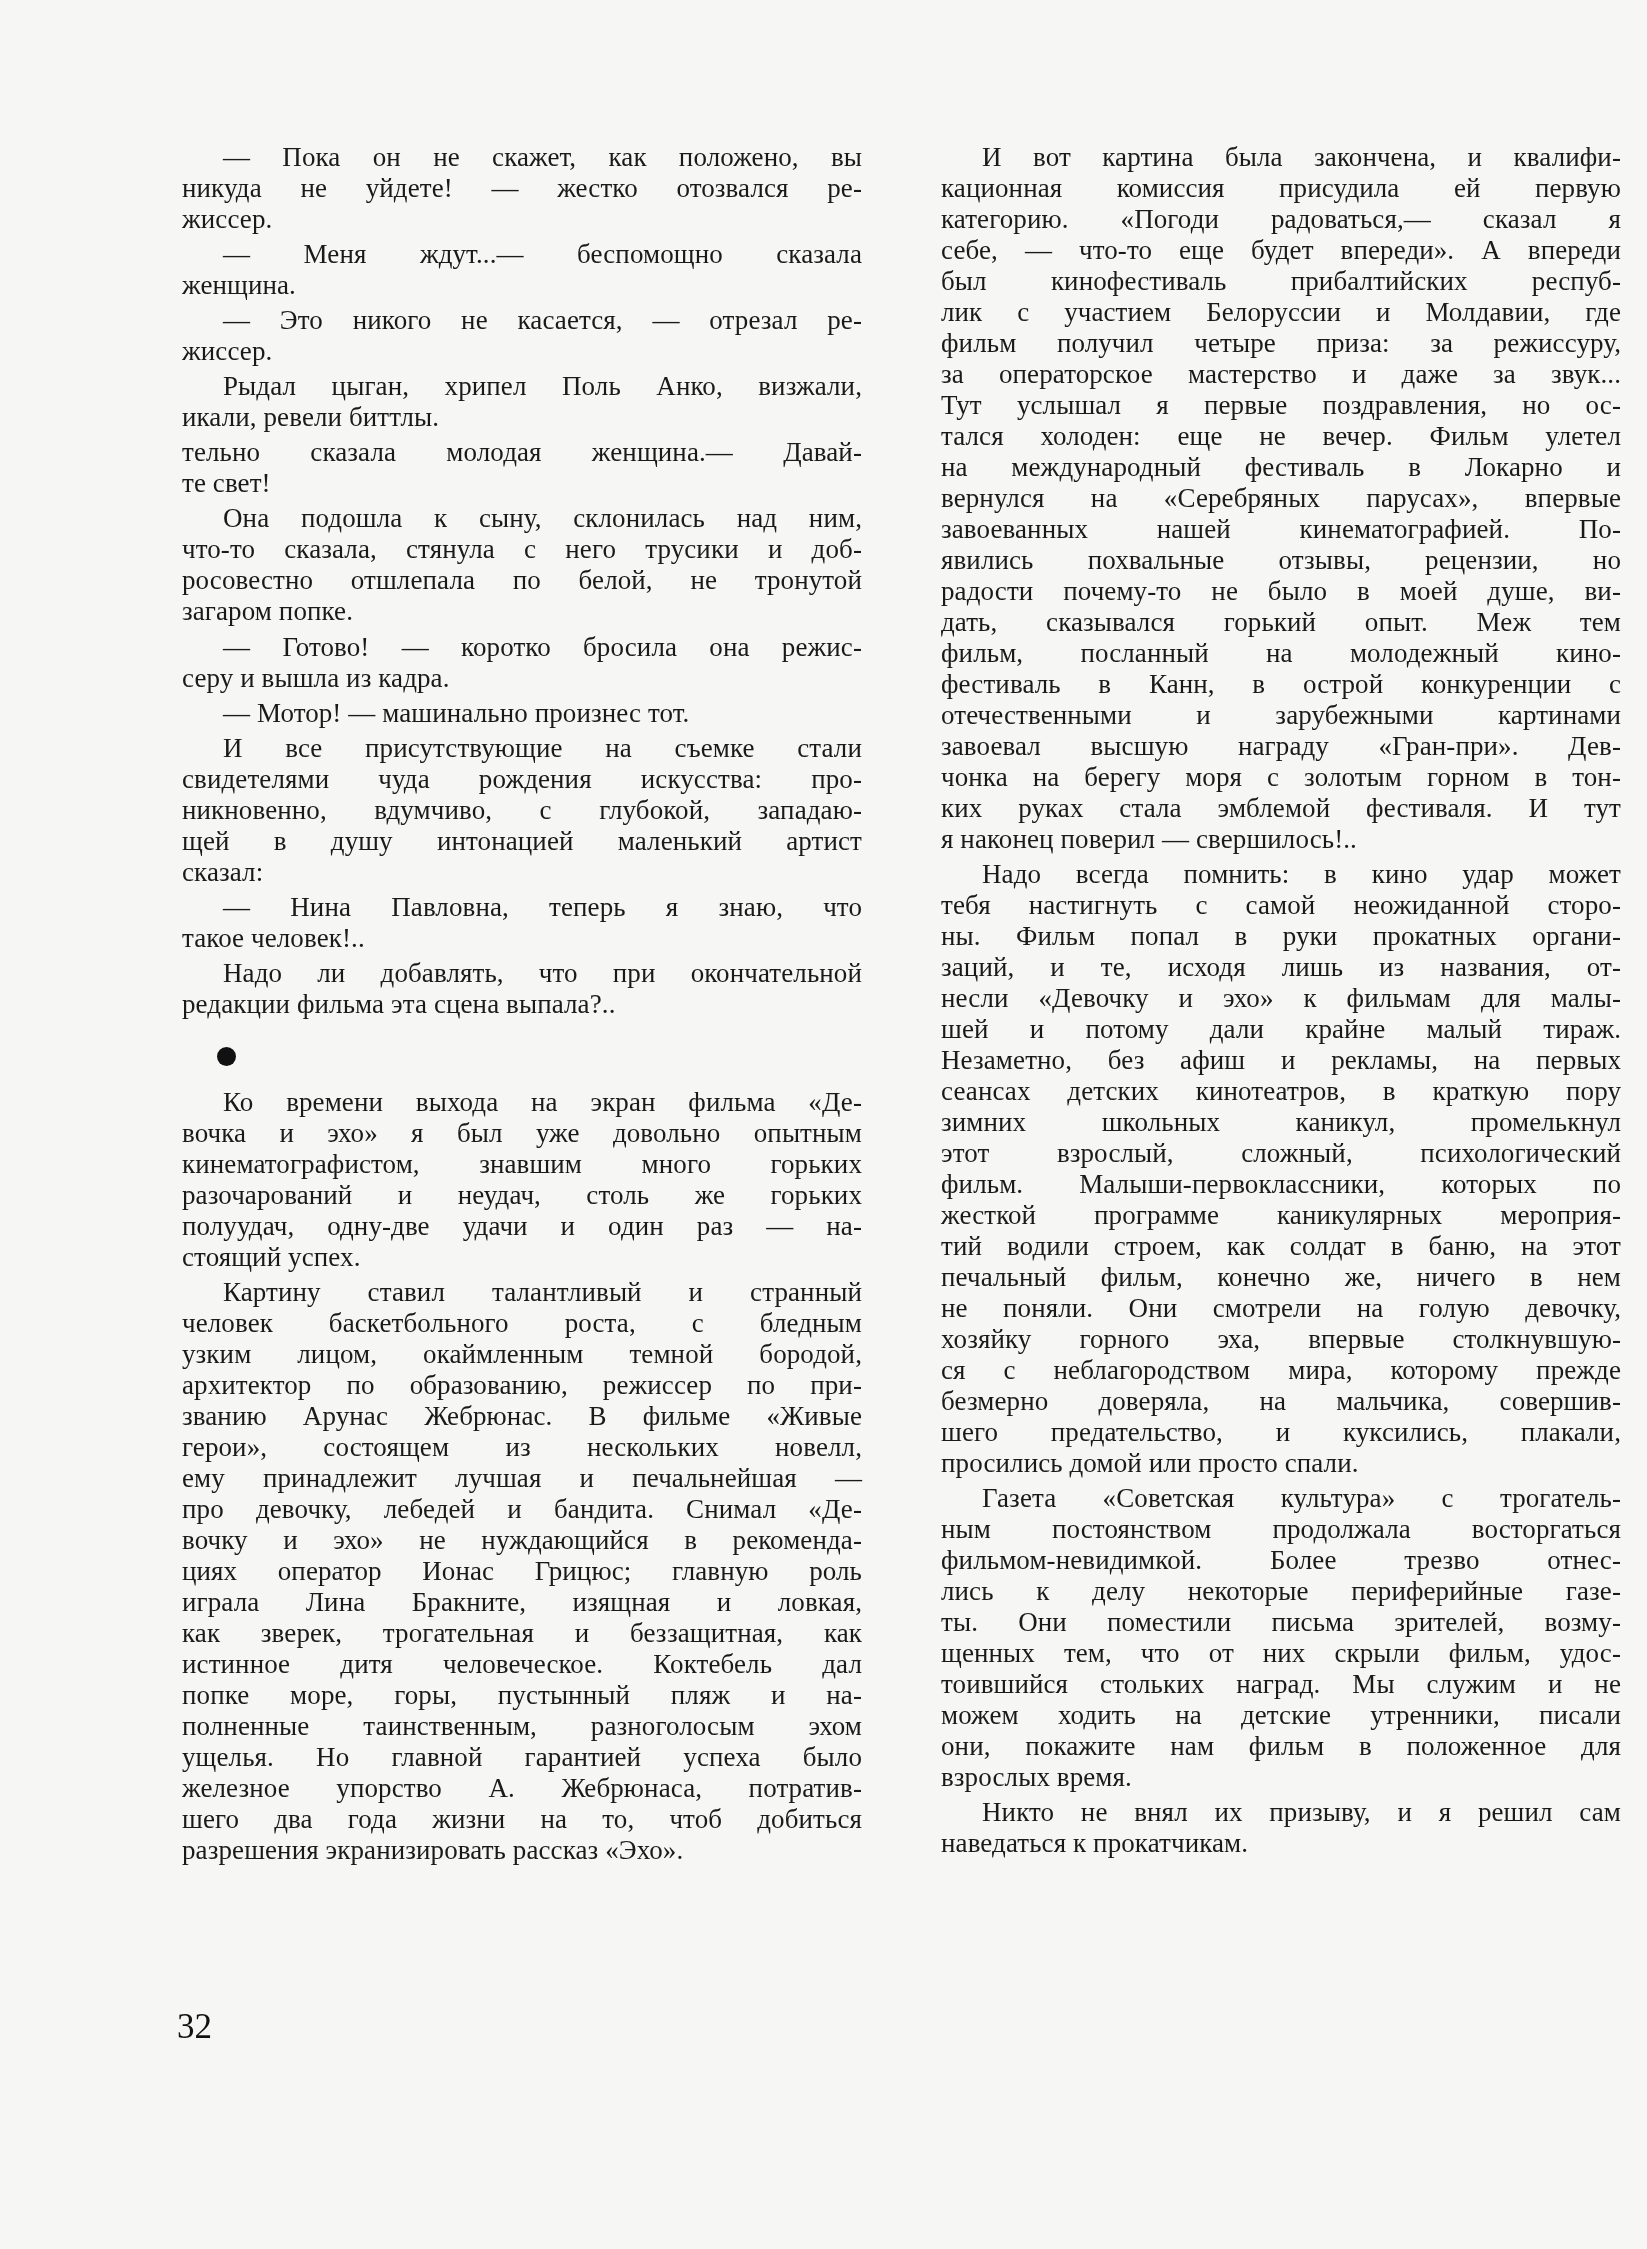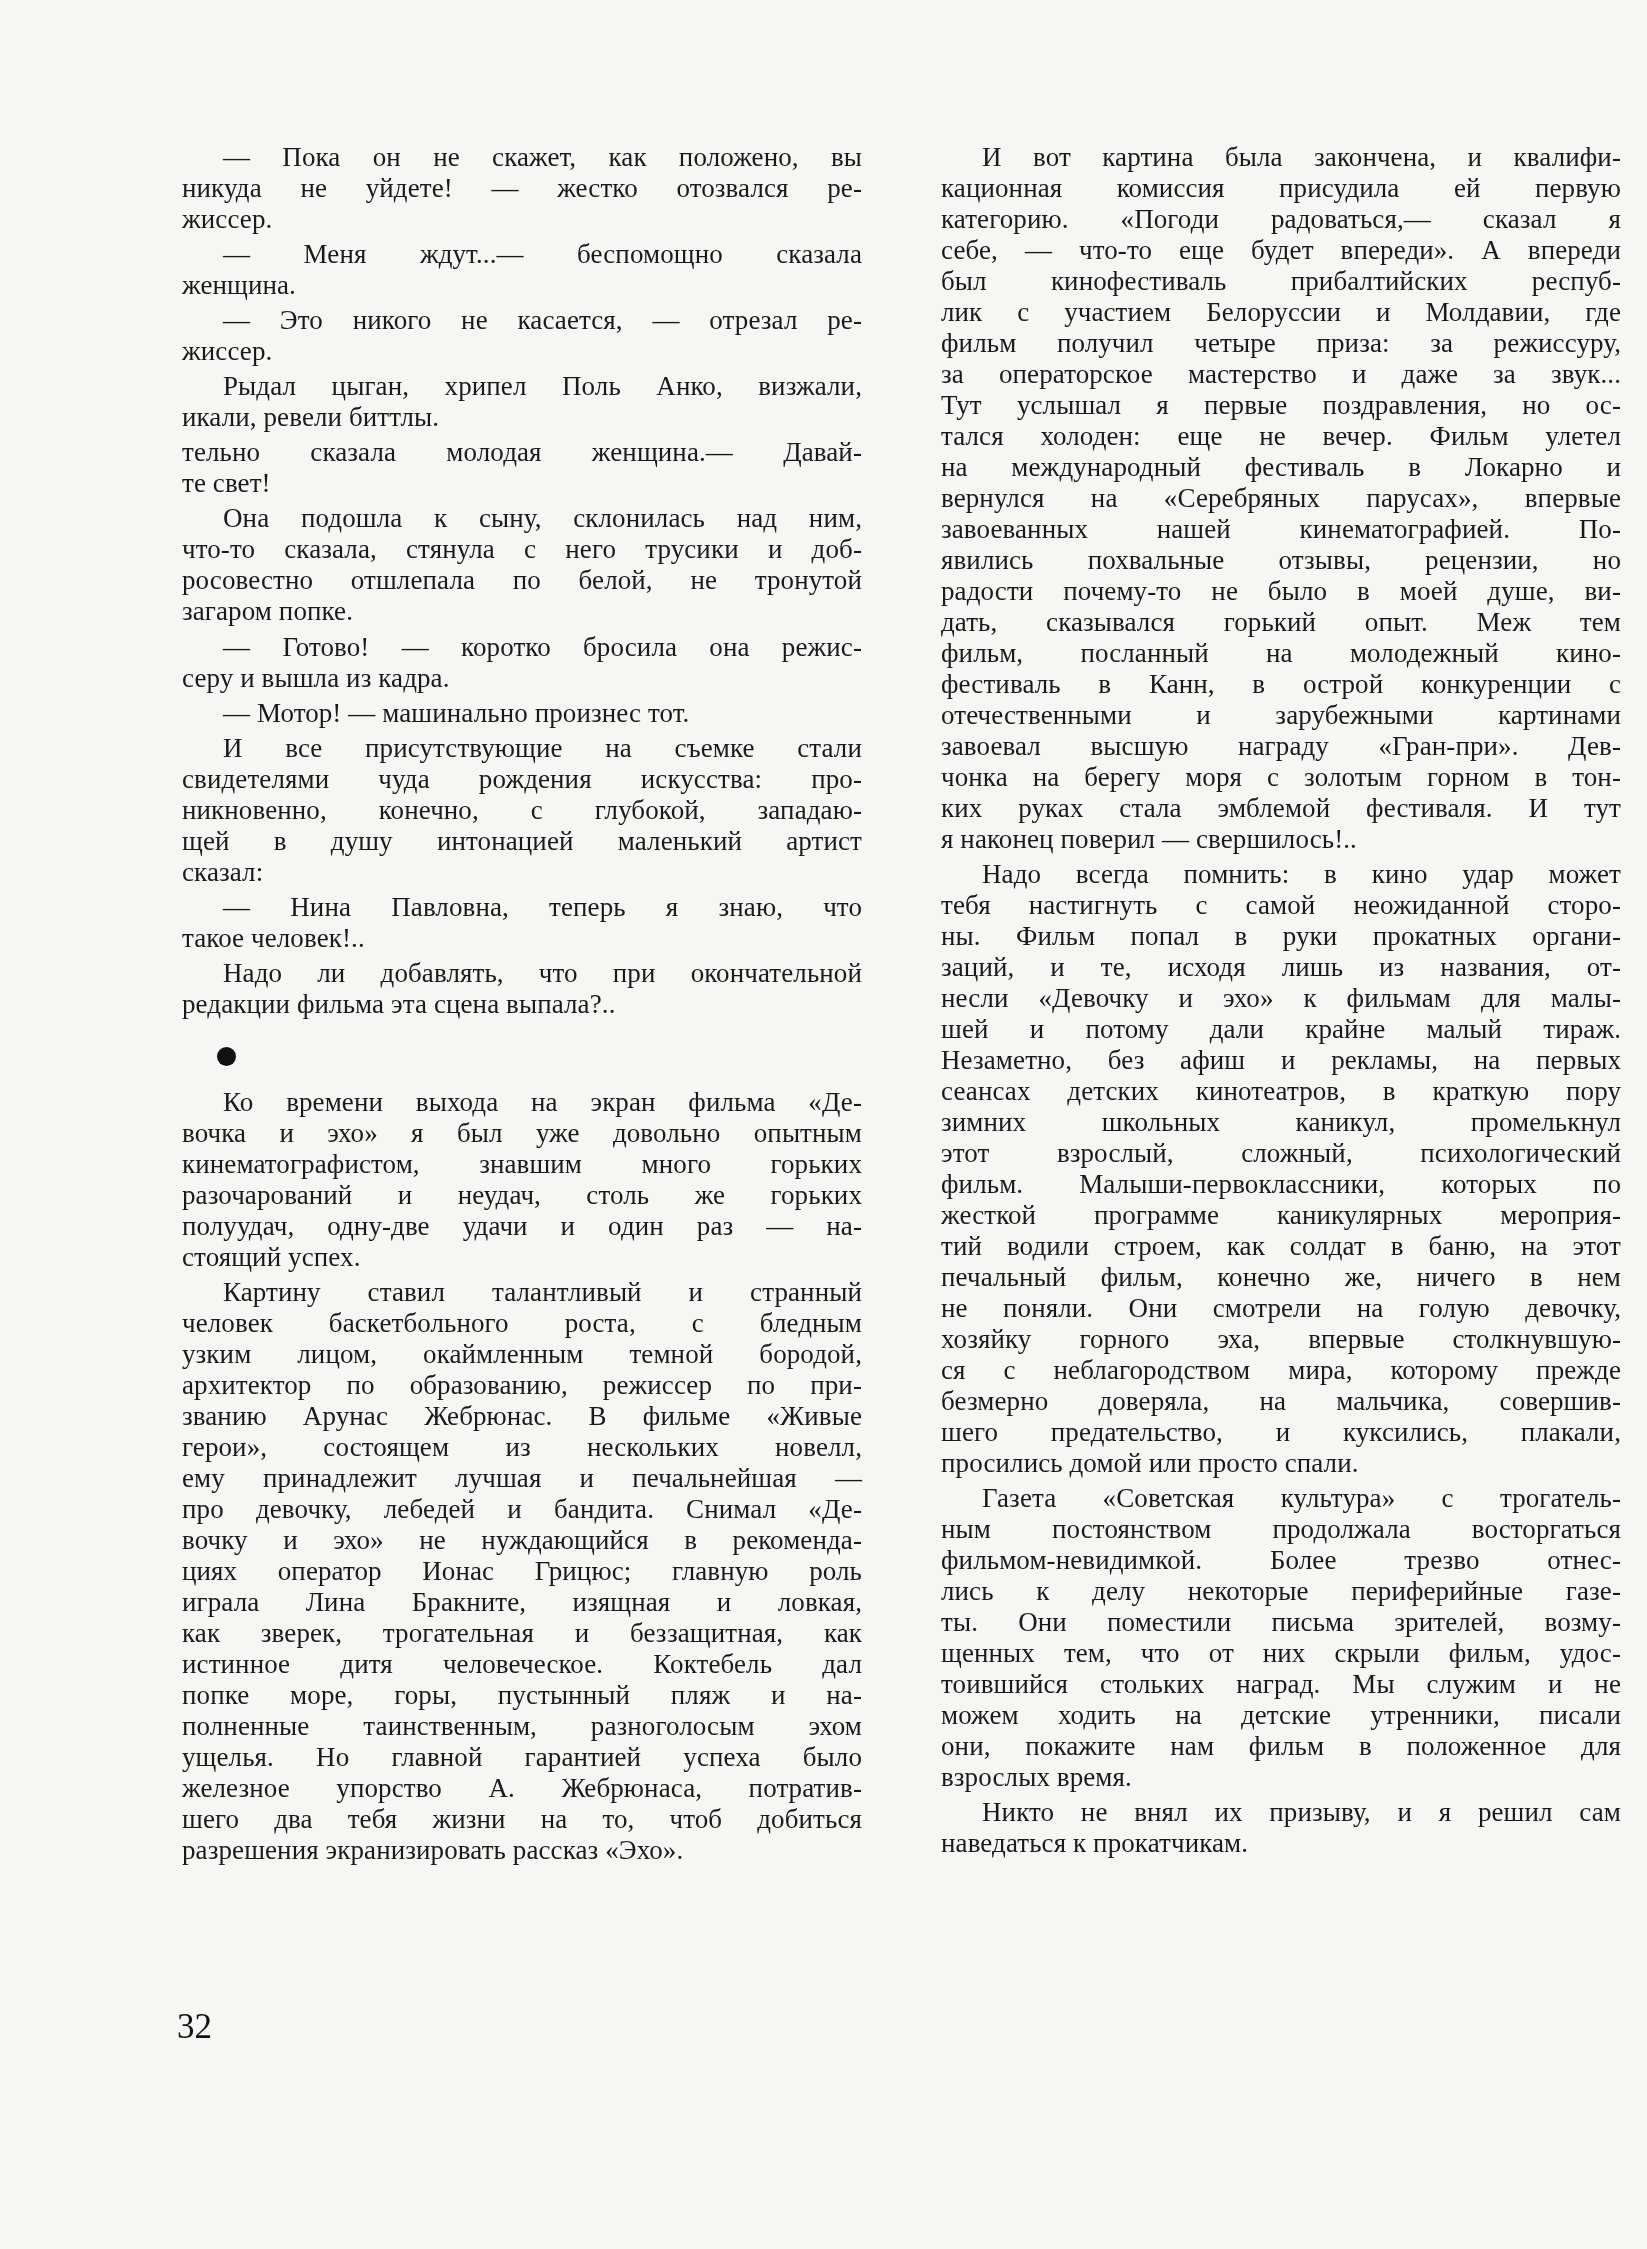--- a/index.html
+++ b/index.html
@@ -73,21 +73,21 @@
         <div class="para">
           <span class="line indent">— Готово! — коротко бросила она режис-</span>
           <span class="line last">серу и вышла из кадра.</span>
         </div>
         <div class="para">
           <span class="line indent last">— Мотор! — машинально произнес тот.</span>
         </div>
         <div class="para">
           <span class="line indent">И все присутствующие на съемке стали</span>
           <span class="line">свидетелями чуда рождения искусства: про-</span>
-          <span class="line">никновенно, конечно, с глубокой, западаю-</span>
+          <span class="line">никновенно, вдумчиво, с глубокой, западаю-</span>
           <span class="line">щей в душу интонацией маленький артист</span>
           <span class="line last">сказал:</span>
         </div>
         <div class="para">
           <span class="line indent">— Нина Павловна, теперь я знаю, что</span>
           <span class="line last">такое человек!..</span>
         </div>
         <div class="para">
           <span class="line indent">Надо ли добавлять, что при окончательной</span>
           <span class="line last">редакции фильма эта сцена выпала?..</span>
@@ -116,21 +116,21 @@
           <span class="line">про девочку, лебедей и бандита. Снимал «Де-</span>
           <span class="line">вочку и эхо» не нуждающийся в рекоменда-</span>
           <span class="line">циях оператор Ионас Грицюс; главную роль</span>
           <span class="line">играла Лина Бракните, изящная и ловкая,</span>
           <span class="line">как зверек, трогательная и беззащитная, как</span>
           <span class="line">истинное дитя человеческое. Коктебель дал</span>
           <span class="line">попке море, горы, пустынный пляж и на-</span>
           <span class="line">полненные таинственным, разноголосым эхом</span>
           <span class="line">ущелья. Но главной гарантией успеха было</span>
           <span class="line">железное упорство А. Жебрюнаса, потратив-</span>
-          <span class="line">шего два тебя жизни на то, чтоб добиться</span>
+          <span class="line">шего два года жизни на то, чтоб добиться</span>
           <span class="line last">разрешения экранизировать рассказ «Эхо».</span>
         </div>
       </div>
   </div>
 
   <div class="column col-right" id="right">
       <div class="para">
         <span class="line indent">И вот картина была закончена, и квалифи-</span>
         <span class="line">кационная комиссия присудила ей первую</span>
         <span class="line">категорию. «Погоди радоваться,— сказал я</span>

